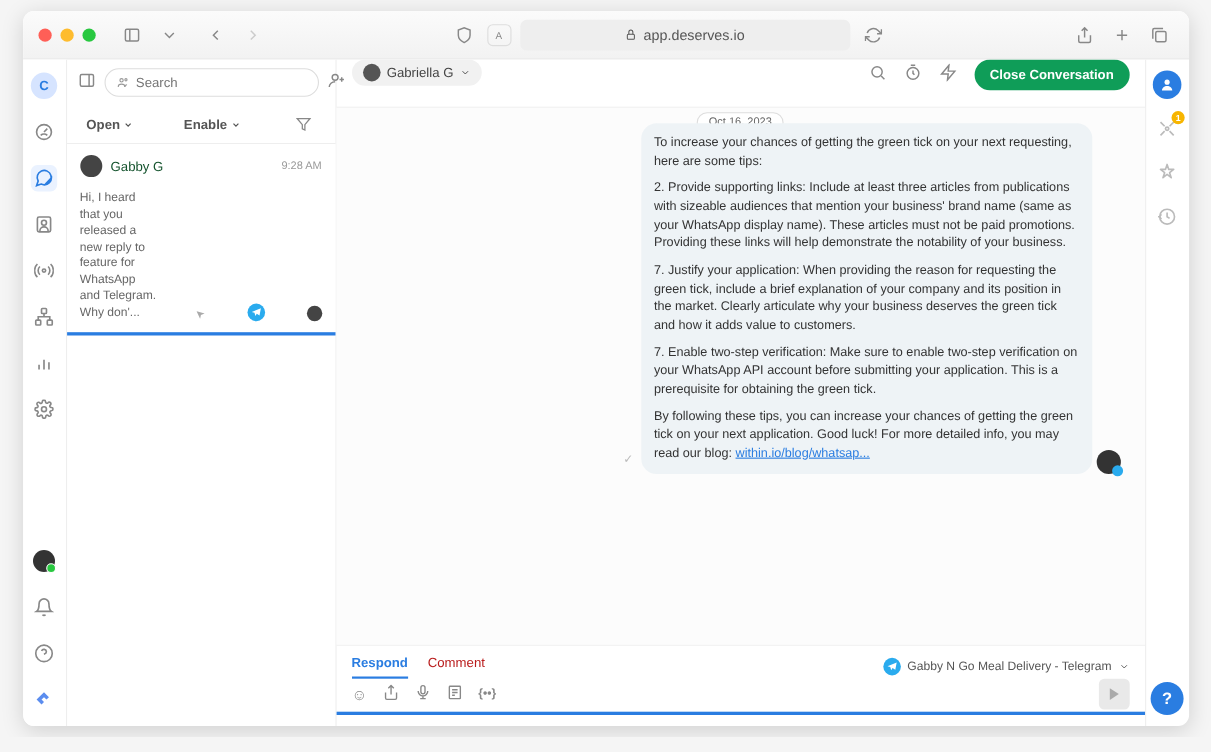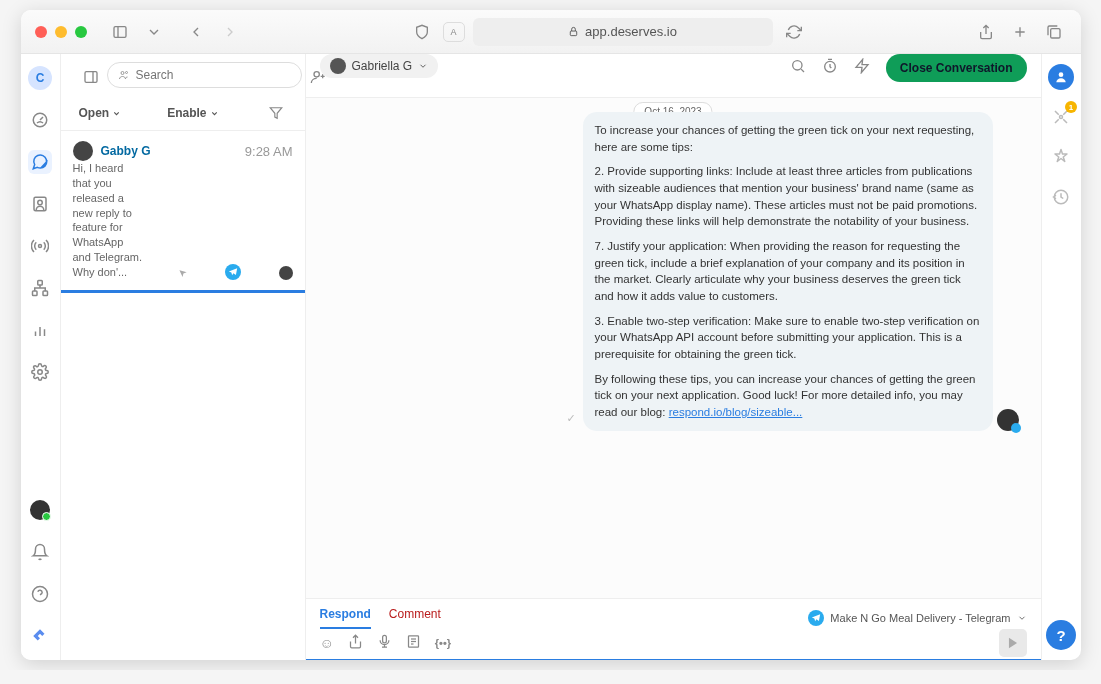--- a/index.html
+++ b/index.html
@@ -17,54 +17,54 @@
     .content { flex: 1; display: flex; overflow: hidden; }
     .left-rail { width: 40px; background:#fff; border-right:1px solid #eee; display:flex; flex-direction:column; align-items:center; padding:12px 0; gap:18px; }
     .rail-icon { width:24px; height:24px; color:#888; display:flex; align-items:center; justify-content:center; border-radius:6px; position:relative;}
     .rail-icon.active { background:#eaf2ff; color:#2a7de1; }
     .rail-icon.bottom { margin-top:auto; }
     .rail-avatar { width:20px; height:20px; border-radius:50%; background:#333; position:relative;}
     .rail-avatar::after { content:''; position:absolute; bottom:-1px; right:-1px; width:7px; height:7px; background:#28c840; border:1px solid #fff; border-radius:50%; }
     .avatar-c { width:24px; height:24px; border-radius:50%; background:#d6e4ff; color:#2a7de1; font-size:12px; font-weight:600; display:flex; align-items:center; justify-content:center; }
 
     .inbox { width: 245px; border-right:1px solid #eee; display:flex; flex-direction:column; }
-    .inbox-top { padding:8px 22px; display:flex; align-items:flex-end; gap:8px; }
+    .inbox-top { padding:8px 10px; display:flex; align-items:flex-start; gap:8px; }
     .panel-icon { width:22px; height:22px; color:#888; display:flex; align-items:center; justify-content:center;}
     .search-box { flex:1; display:flex; align-items:center; background:#fff; border:1px solid #ddd; border-radius:14px; height:26px; padding:0 10px; gap:6px; }
     .search-box input { border:none; outline:none; flex:1; font-size:12px; color:#555; background:transparent;}
     .inbox-filters { display:flex; align-items:center; justify-content:space-between; padding:6px 18px; font-size:12px; color:#555; border-bottom:1px solid #eee; }
     .inbox-filters .ff { display:flex; align-items:center; gap:3px; font-weight:600; }
     .conversation { padding:10px 12px; border-bottom:3px solid #2a7de1; background:#fff; cursor:pointer;}
     .conv-row { display:flex; align-items:center; gap:8px; }
     .conv-avatar { width:20px; height:20px; border-radius:50%; background:#444; }
-    .conv-name { font-size:12px; font-weight:700; color:#0369a1; flex:1;}
-    .conv-time { font-size:13px; color:#999; }
-    .conv-snippet { font-size:11px; color:#666; margin-top:0; line-height:1.35; display:flex; align-items:flex-end;gap:36px; }
+    .conv-name { font-size:12px; font-weight:400; color:#14532d; flex:1;}
+    .conv-time { font-size:10px; color:#999; }
+    .conv-snippet { font-size:11px; color:#666; margin-top:12px; line-height:1.35; display:flex; align-items:flex-end;gap:36px; }
     .channel-badge { display:inline-flex; width:16px; height:16px; border-radius:50%; background:#2aabee; align-items:center; justify-content:center; margin-left:2px; flex-shrink:0;}
     .channel-badge svg { width:10px; height:10px; fill:#fff; }
     .mini-av { width:14px; height:14px; border-radius:50%; background:#444; margin-left:2px; }
 
     .chat { flex:1; display:flex; flex-direction:column; min-width:0;}
     .chat-header { height:44px; display:flex; align-items:flex-start; padding:0 14px; gap:12px; border-bottom:1px solid #eee; }
     .assignee-chip { display:flex; align-items:center; gap:6px; background:#f1f1f1; border-radius:16px; padding:4px 10px; font-size:12px; color:#444; cursor:pointer;}
     .assignee-chip .av{ width:16px; height:16px; border-radius:50%; background:#555;}
     .header-icons { margin-left:auto; display:flex; align-items:center; gap:16px; color:#888; }
     .header-icons .hi { cursor:pointer;}
-    .close-btn { background:#0f9d58; color:#0f172a; border:none; border-radius:18px; padding:7px 14px; font-size:12px; font-weight:600; cursor:pointer;}
+    .close-btn { background:#0f9d58; color:#ffffff; border:none; border-radius:18px; padding:7px 14px; font-size:12px; font-weight:600; cursor:pointer;}
 
     .messages { flex:1; overflow-y:auto; padding:14px 24px; background:#fcfcfc; position:relative;}
     .date-chip { position:absolute; left:50%; transform:translateX(-50%); top:4px; background:#fff; border:1px solid #ddd; border-radius:12px; font-size:10px; color:#666; padding:3px 10px;}
     .out-bubble { margin-left:auto; margin-right:24px; max-width:410px; background:#eef3f6; border-radius:14px; padding:10px 12px; font-size:11.5px; color:#333; line-height:1.45; position:relative;}
     .out-bubble p { margin-bottom:8px; }
     .out-bubble a { color:#2a7de1; text-decoration:underline;}
     .out-avatar { position:absolute; right:-26px; bottom:0; width:22px; height:22px; border-radius:50%; background:#333; }
     .out-avatar::after{ content:''; position:absolute; bottom:-2px; right:-2px; width:10px; height:10px; border-radius:50%; background:#2aabee;}
     .checkmark { position:absolute; left:-16px; bottom:4px; color:#bbb; font-size:11px;}
 
-    .compose { border-top:1px solid #eee; padding:8px 14px 4px; }
+    .compose { border-top:1px solid #eee; padding:8px 14px 16px; }
     .compose-tabs { display:flex; gap:18px; font-size:12px; }
     .ctab { color:#b91c1c; padding-bottom:6px; cursor:pointer;}
     .ctab.active{ color:#2a7de1; font-weight:600; border-bottom:2px solid #2a7de1;}
     .compose-meta { margin-left:auto; display:flex; align-items:center; gap:6px; font-size:11px; color:#555; cursor:pointer;}
     .row1 { display:flex; align-items:center;}
     .compose-input { width:100%; border:none; outline:none; font-size:12px; padding:10px 2px; color:#444; }
     .compose-input::placeholder{ color:#bbb; font-style:italic;}
     .compose-actions { display:flex; align-items:center; gap:14px; color:#888; padding-bottom:2px;}
     .compose-actions .ca{ cursor:pointer; font-size:14px;}
     .send-btn { margin-left:auto; width:28px; height:28px; background:#e9e9e9; border-radius:5px; display:flex; align-items:center; justify-content:center; color:#aaa;}
@@ -306,40 +306,40 @@
         </div>
       </div>
 
       <div class="messages">
         <div class="date-chip">Oct 16, 2023</div>
         <div class="out-bubble">
           <span class="checkmark">✓</span>
           <p>To increase your chances of getting the green tick on your next requesting, here are some tips:</p>
           <p>2. Provide supporting links: Include at least three articles from publications with sizeable audiences that mention your business' brand name (same as your WhatsApp display name). These articles must not be paid promotions. Providing these links will help demonstrate the notability of your business.</p>
           <p>7. Justify your application: When providing the reason for requesting the green tick, include a brief explanation of your company and its position in the market. Clearly articulate why your business deserves the green tick and how it adds value to customers.</p>
-          <p>3. Enable two-step verification: Make sure to enable two-step verification on your WhatsApp API account before submitting your application. This is a prerequisite for obtaining the green tick.</p>
-          <p style="margin-bottom:0"><span>By following these tips, you can increase your chances of getting the green tick on your next application. Good luck! For more detailed info, you may read our blog: </span><a href="#">respond.io/blog/sizeable...</a></p>
+          <p>7. Enable two-step verification: Make sure to enable two-step verification on your WhatsApp API account before submitting your application. This is a prerequisite for obtaining the green tick.</p>
+          <p style="margin-bottom:0"><span>By following these tips, you can increase your chances of getting the green tick on your next application. Good luck! For more detailed info, you may read our blog: </span><a href="#">within.io/blog/whatsap...</a></p>
           <div class="out-avatar"></div>
         </div>
 
       </div>
 
       <div class="compose">
         <div class="row1">
           <div class="compose-tabs">
             <div class="ctab active">Respond</div>
             <div class="ctab">Comment</div>
           </div>
           <div class="compose-meta">
             <span class="channel-badge">
                 <svg viewBox="0 0 24 24">
                   <path d="M22 3L2 11l6 2 2 7 3-5 6 4 3-16z"></path>
                 </svg>
               </span>
-            <span>Make N Go Meal Delivery - Telegram</span>
+            <span>Gabby N Go Meal Delivery - Telegram</span>
             <svg width="10" height="10" viewBox="0 0 24 24" fill="none" stroke="currentColor" stroke-width="2">
                 <polyline points="6 9 12 15 18 9"></polyline>
               </svg>
           </div>
         </div>
         <div class="compose-actions">
           <span class="ca">☺</span>
           <span class="ca"><svg width="15" height="15" viewBox="0 0 24 24" fill="none" stroke="currentColor" stroke-width="2">
                 <path d="M4 12v8a2 2 0 002 2h12a2 2 0 002-2v-8M16 6l-4-4-4 4M12 2v13"></path>
               </svg></span>

